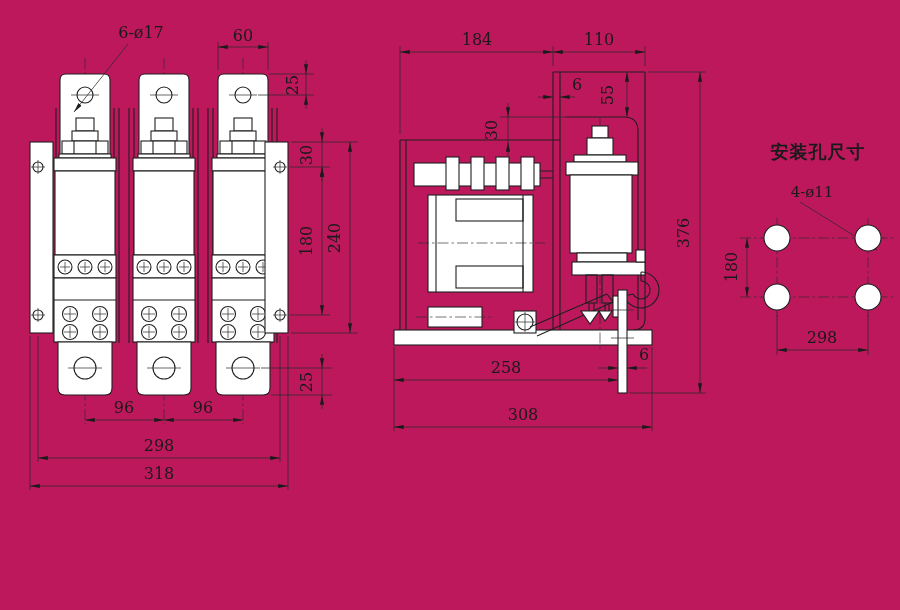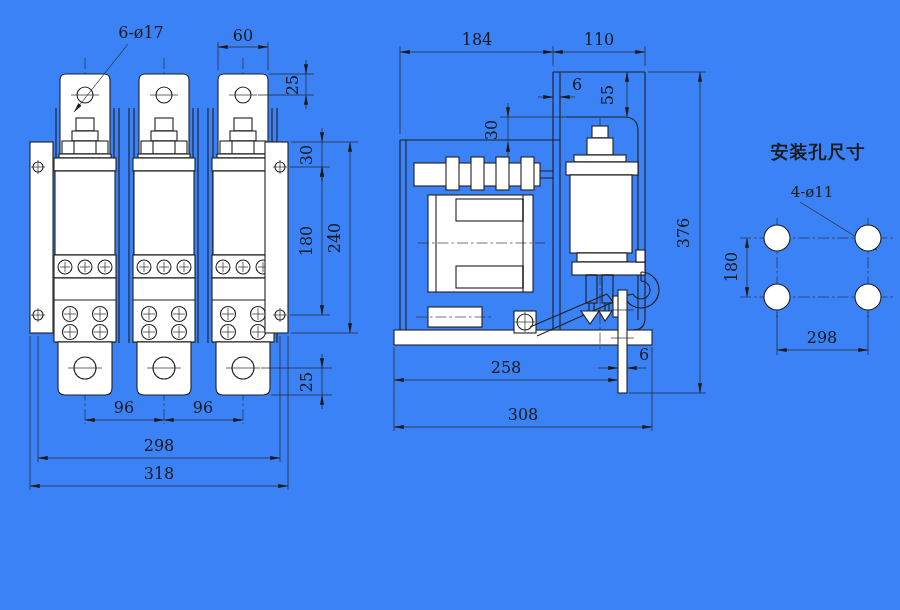--- a/index.html
+++ b/index.html
@@ -1,16 +1,16 @@
 <!DOCTYPE html>
 <html><head>
 <meta charset="utf-8">
 <style>
   html,body{margin:0;padding:0;background:#ffffff;}
-  .stage{width:900px;height:610px;background:#3b82f6;position:relative;overflow:hidden;}
+  .stage{width:900px;height:610px;background:#be185d;position:relative;overflow:hidden;}
   svg{display:block;}
   text{fill:#1a1a1a;}
   .dim-txt{font-family:"DejaVu Serif", serif;font-size:16px;}
   .dim-txt-sm{font-family:"DejaVu Serif", serif;font-size:15px;}
   .title-txt{font-family:"DejaVu Sans", sans-serif;font-size:18px;font-weight:600;letter-spacing:1px;}
   .obj{stroke:#1f1f1f;stroke-width:1.1;fill:none;}
   .objw{stroke:#1f1f1f;stroke-width:1.1;fill:#ffffff;}
   .thin{stroke:#2a2a2a;stroke-width:0.7;fill:none;}
   .dim{stroke:#2a2a2a;stroke-width:0.75;fill:none;}
   .cl{stroke:#2a2a2a;stroke-width:0.65;fill:none;stroke-dasharray:11 3 2.5 3;}

